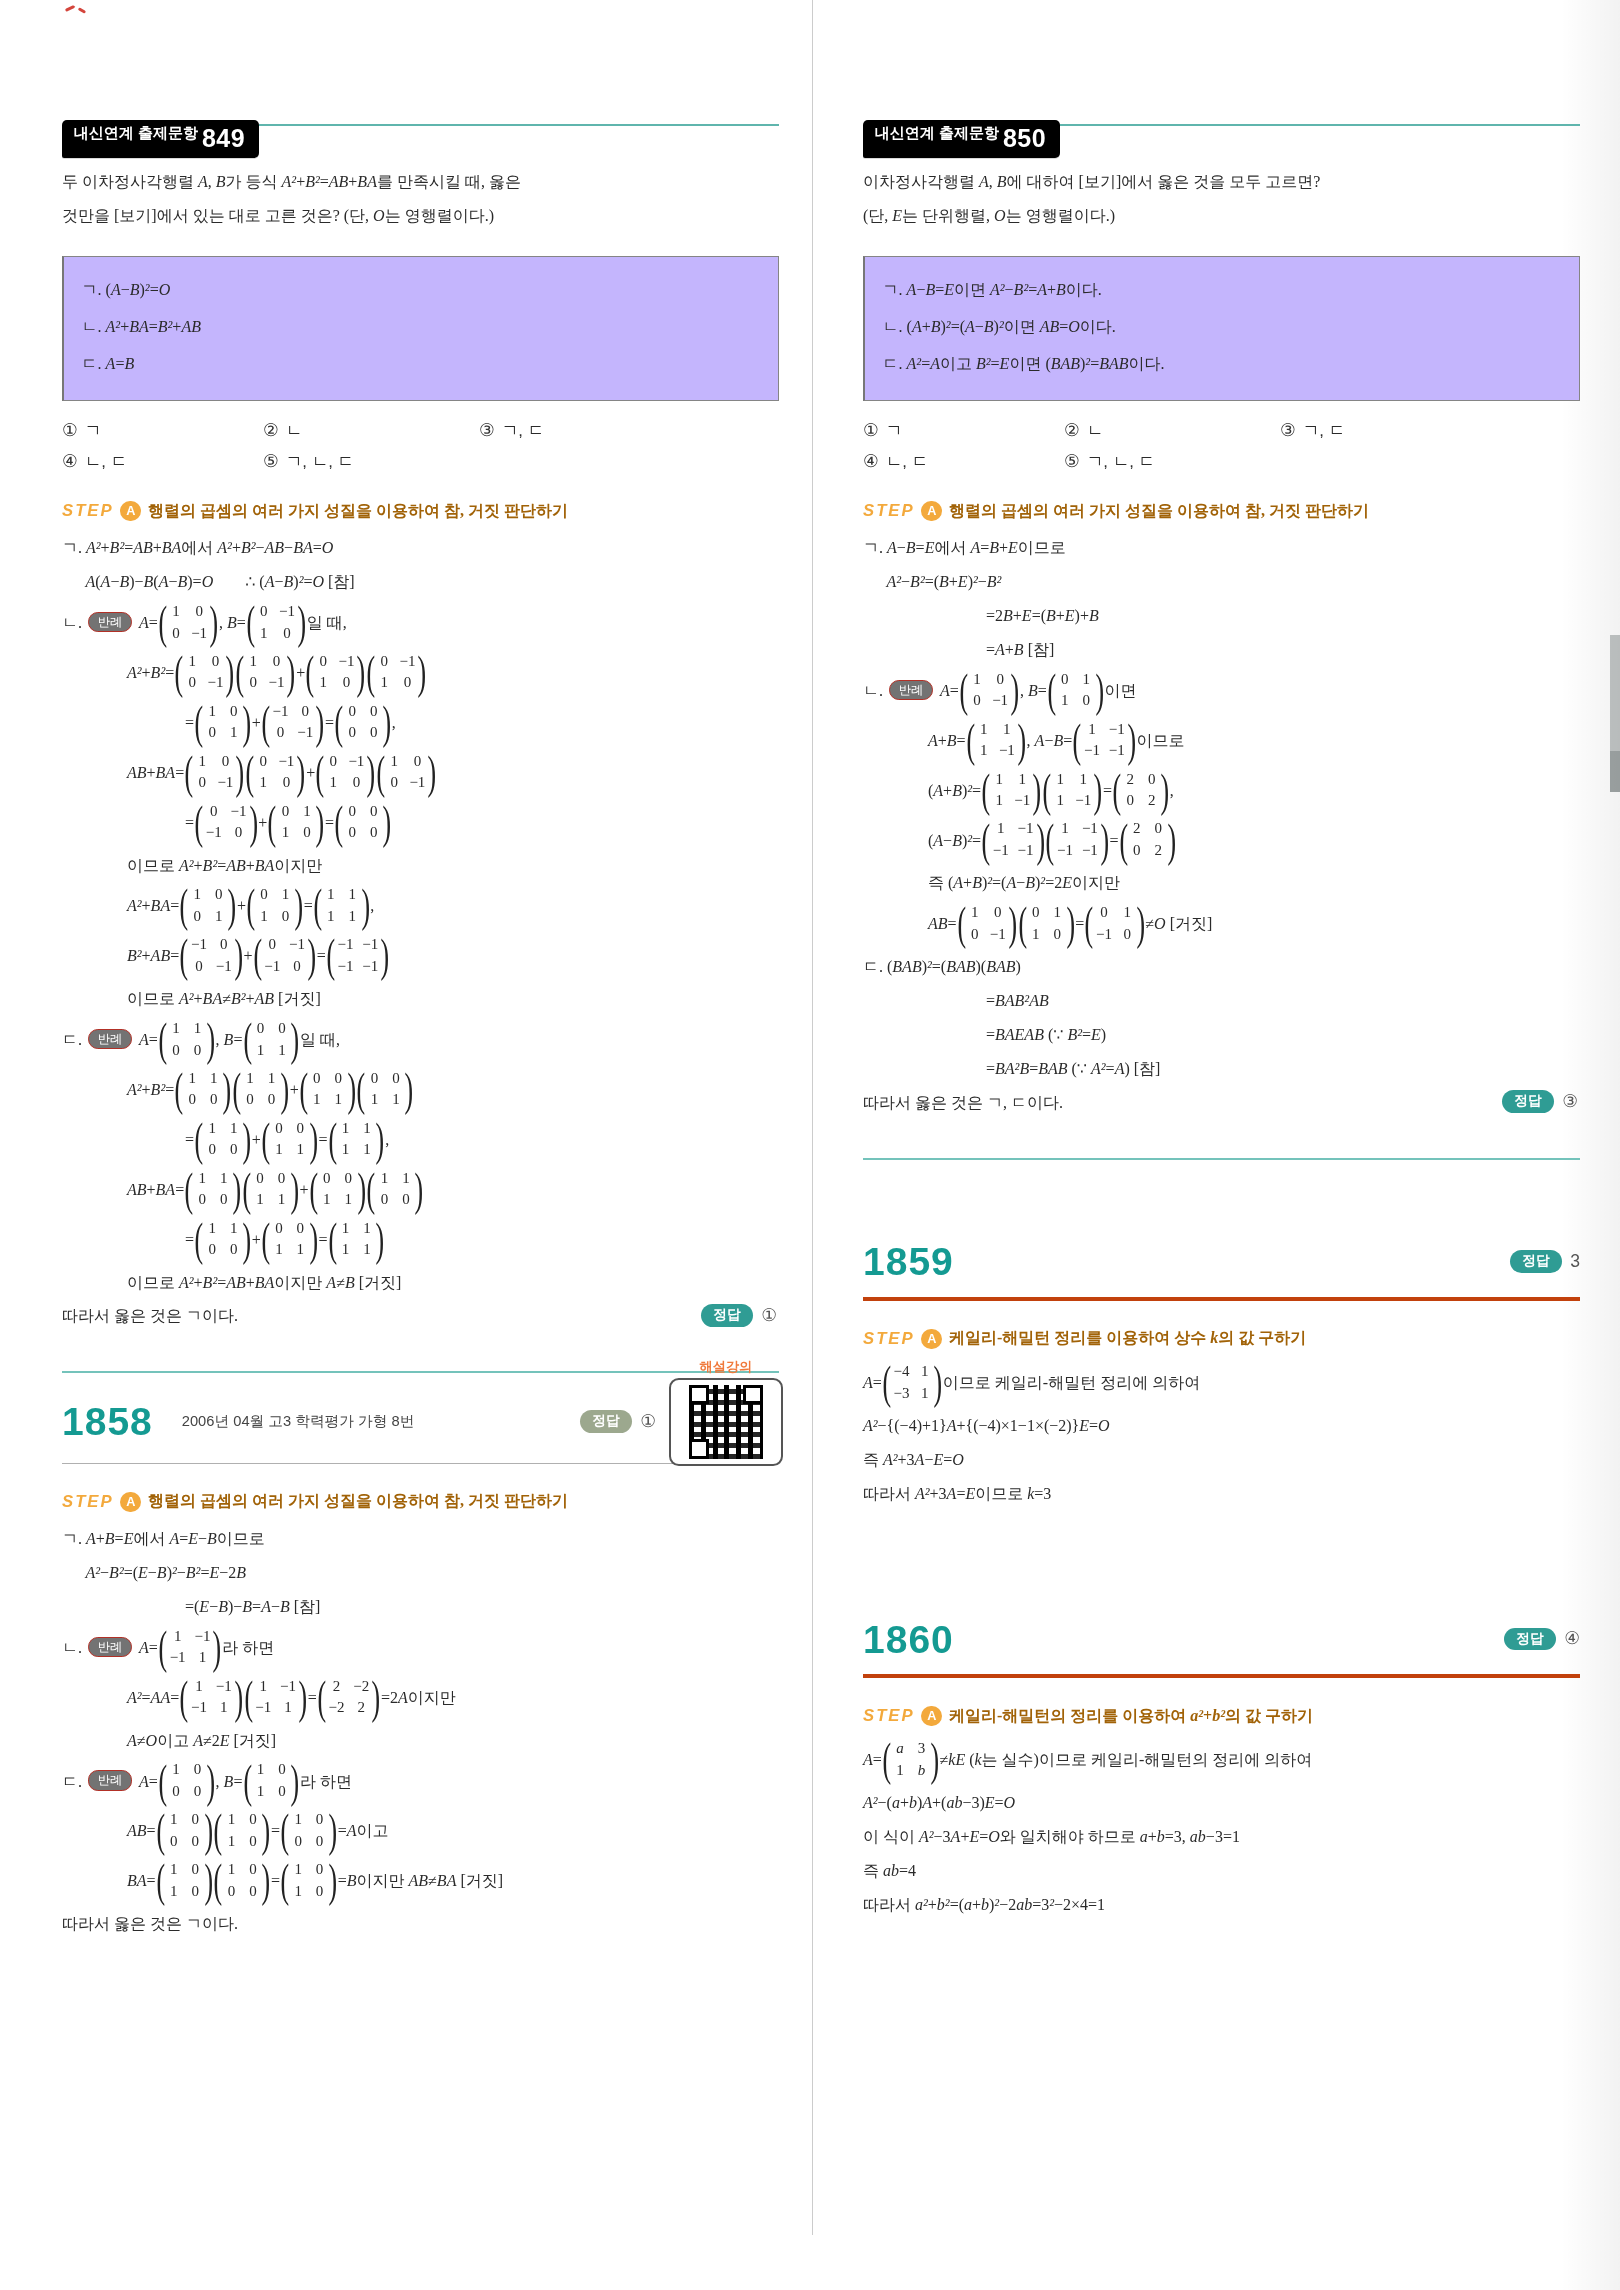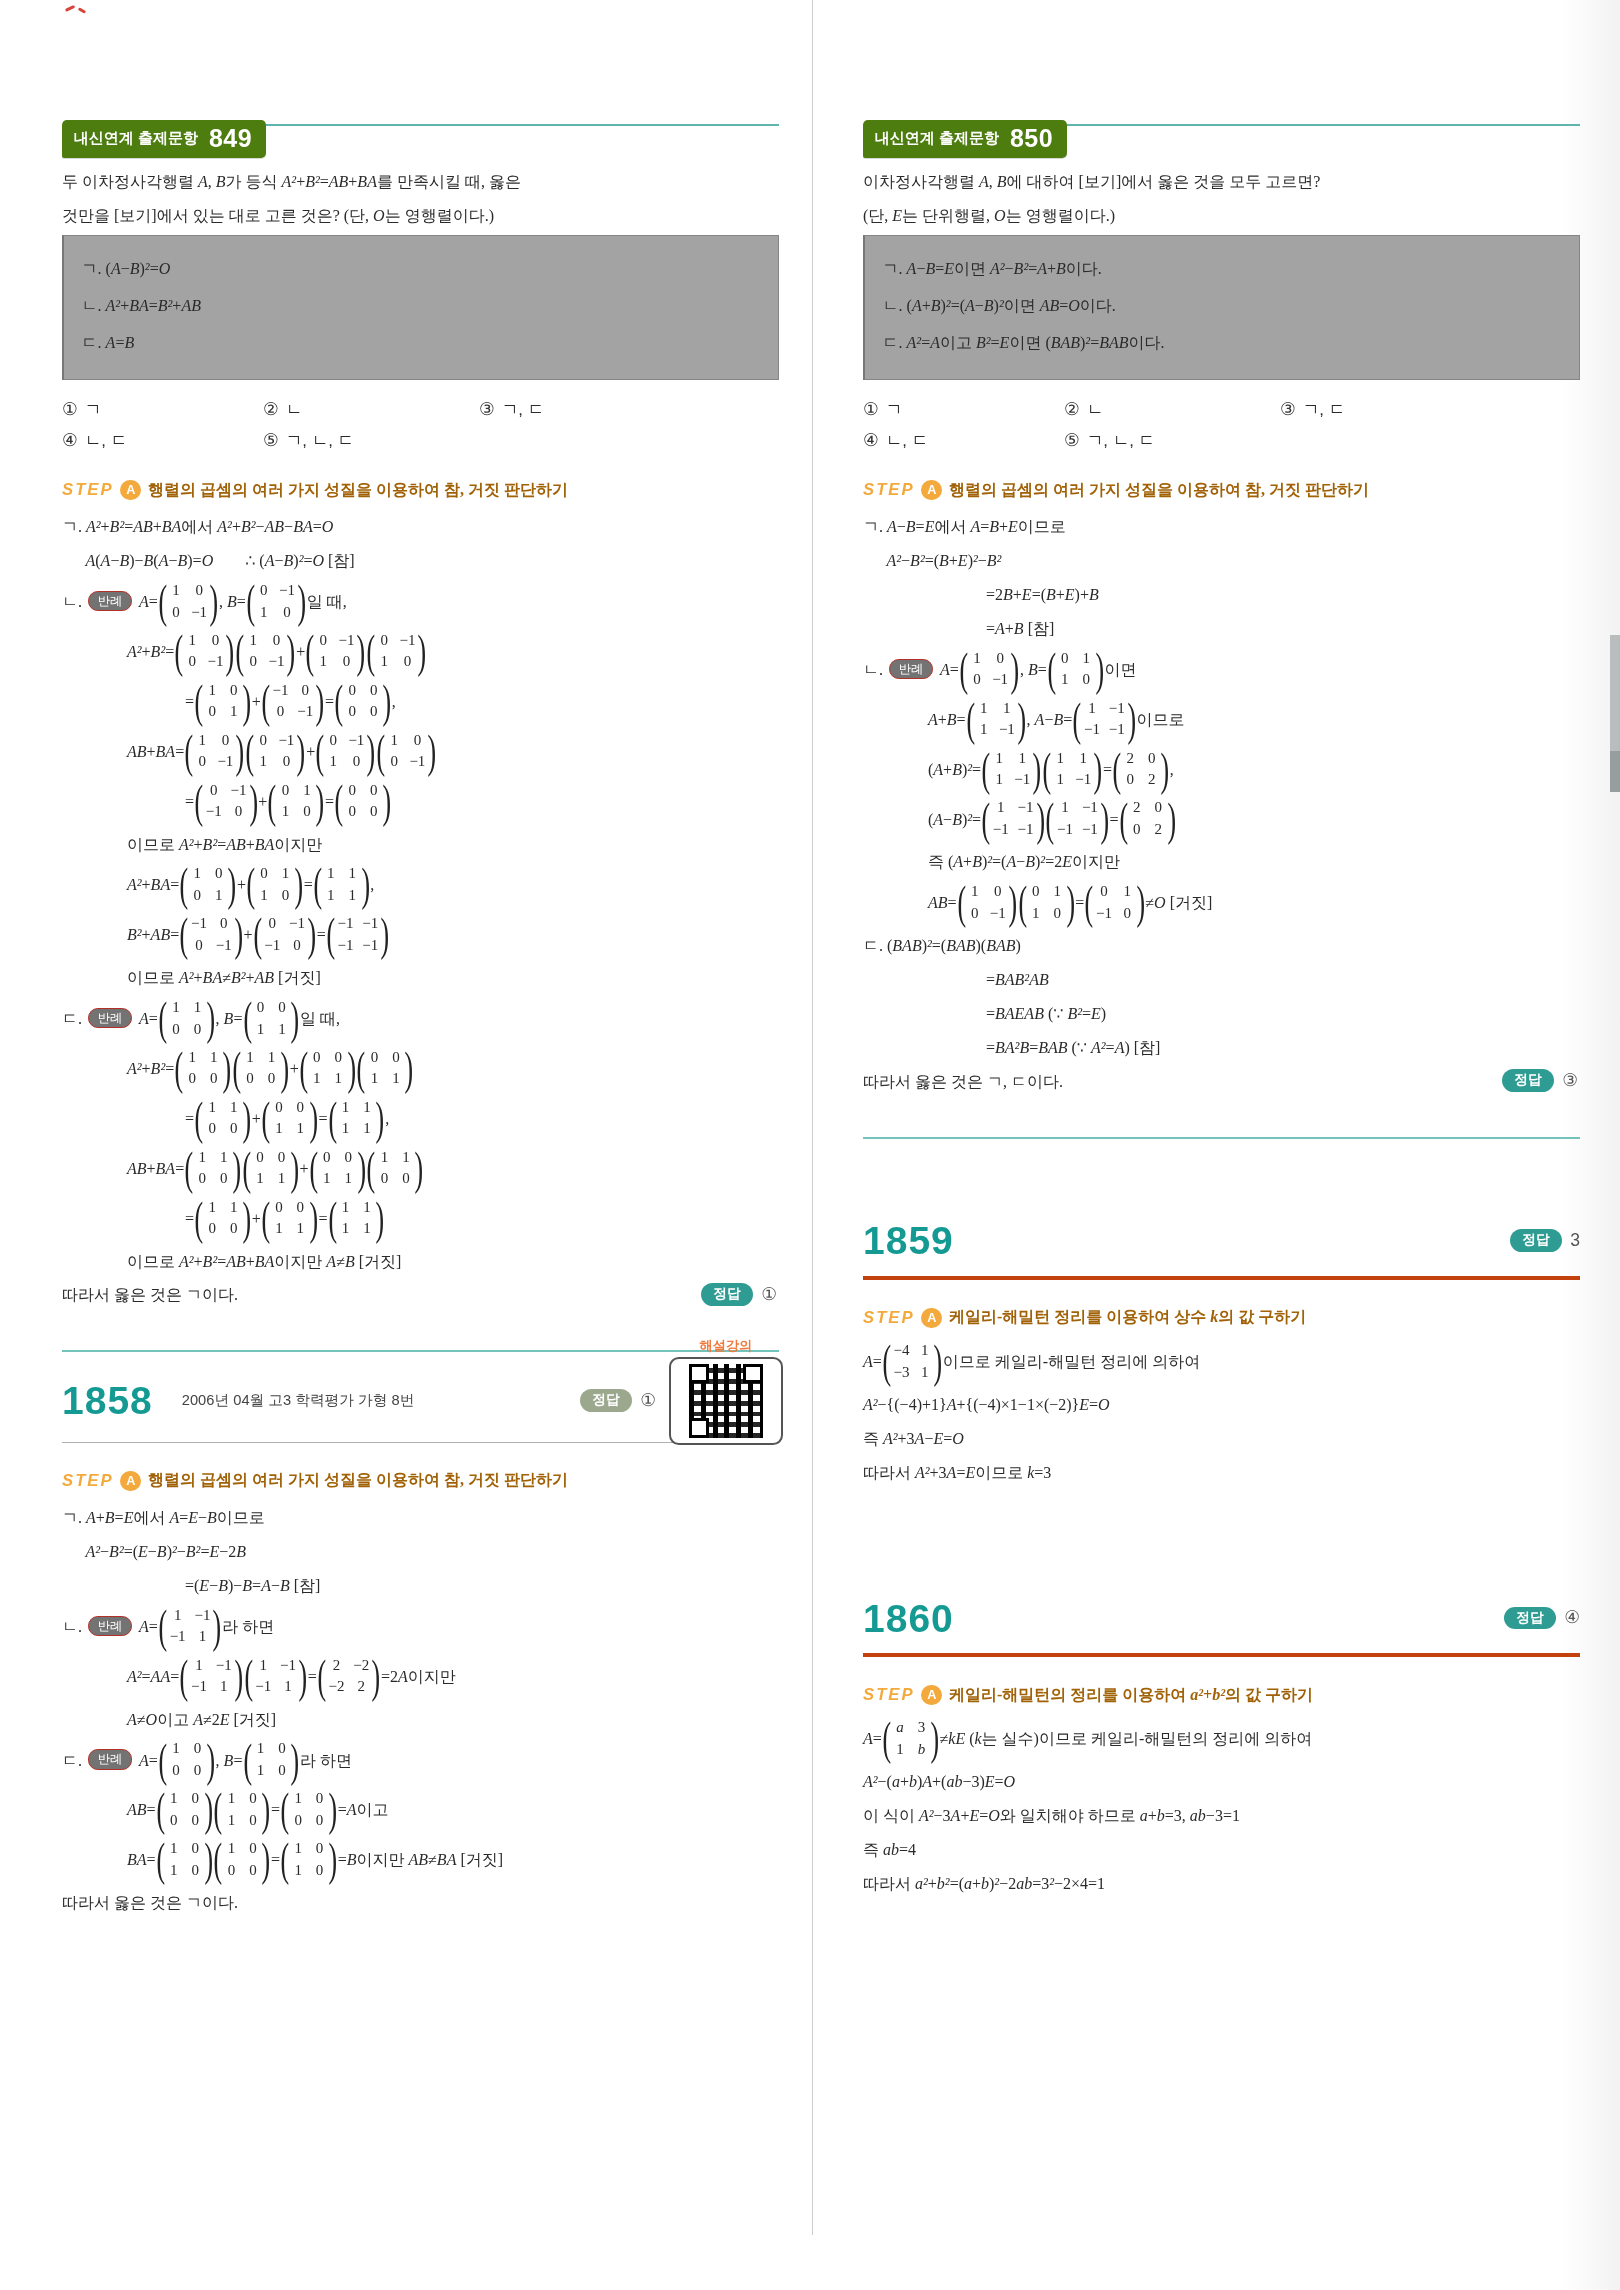--- a/index.html
+++ b/index.html
@@ -16,29 +16,29 @@
   .col-divider{position:absolute;left:812px;top:0;width:1px;height:2235px;background:#cccccc;}
   .edge-tab{position:absolute;right:0;top:635px;width:9.8px;height:116px;background:#c2c6c6;}
   .edge-tab2{position:absolute;right:0;top:751px;width:9.8px;height:41px;background:#9fa5a5;}
 
   .col{position:absolute;width:717px;}
   #left-col{left:62px;top:120px;}
   #right-col{left:863px;top:120px;}
 
   
   .prob-tag{display:flex;align-items:flex-start;height:33px;position:relative;}
-  .tag-box{display:inline-flex;align-items:center;gap:11px;background:#4d7c0f;color:#fff;
+  .tag-box{display:inline-flex;align-items:flex-start;gap:4px;background:#000000;color:#fff;
     border-radius:4.9px 4.9px 4.9px 2px;padding:3.9px 13.7px 4.9px 11.8px;font-size:15px;font-weight:bold;
     box-shadow:0 1px 0 rgba(0,0,0,0.15);white-space:nowrap;}
   .tag-num{font-size:25px;font-weight:bold;letter-spacing:0.5px;}
   .tag-line{flex:1;height:2px;background:#5fb5ad;margin-top:3.9px;}
 
   .question{margin-top:13.7px;font-size:16.7px;line-height:28px;}
-  .boki-box{border:1.4px solid #858585;border-left:2px solid #777;margin-top:5px;
-    padding:12.7px 17.6px 14.7px;background:#a3a3a3;}
+  .boki-box{border:1.4px solid #858585;border-left:2px solid #777;margin-top:26px;
+    padding:12.7px 17.6px 14.7px;background:#c4b5fd;}
   .boki-box .line{line-height:32px;}
 
   .choices{display:grid;grid-template-columns:201px 216px 1fr;row-gap:8px;
     margin-top:18.6px;font-size:16.7px;}
   .choice{white-space:pre;}
   .cnum{font-size:17.6px;color:#333;margin-right:6.9px;}
 
   .step{display:flex;align-items:center;gap:6.9px;margin-top:27.4px;text-align:center;}
   .step-word{color:#f3a93c;font-weight:bold;font-style:italic;letter-spacing:2px;
     font-size:16.7px;text-shadow:0 0 1px #ffffff;}

